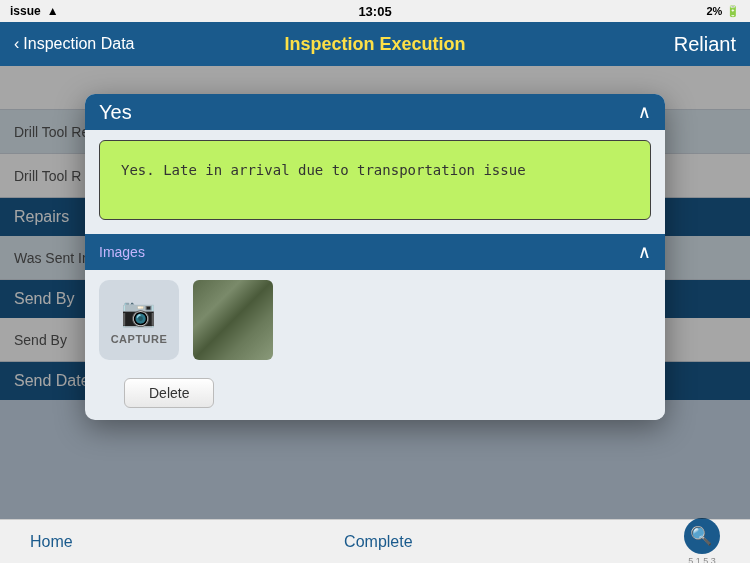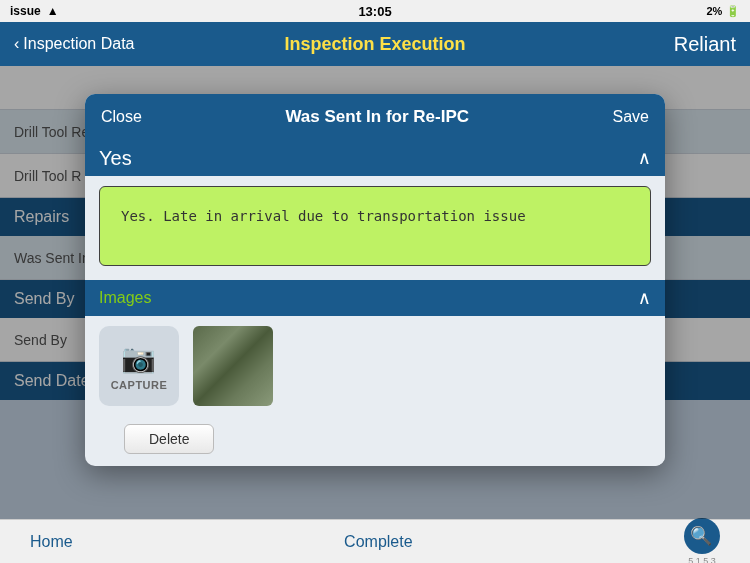--- a/index.html
+++ b/index.html
@@ -209,22 +209,22 @@
     .modal-images-header {
       background: #1a5a8c;
       height: 36px;
       display: flex;
       align-items: center;
       justify-content: space-between;
       padding: 0 14px;
       margin-top: 0;
     }
     .modal-images-label {
-      color: #84cc16;
-      font-size: 16px;
+      color: #c4b5fd;
+      font-size: 14px;
       font-weight: 500;
     }
 
     .images-area {
       background: #e8edf2;
       padding: 10px 14px;
       display: flex;
       align-items: center;
       gap: 14px;
     }
@@ -349,25 +349,20 @@
     <span class="list-row-label">Send By</span>
   </div>
 
   <div class="section-header">
     <span>Send Date</span>
   </div>
 
   <div class="modal-overlay">
     <div class="modal">
 
-      <div class="modal-header">
-        <span class="modal-close">Close</span>
-        <span class="modal-title">Was Sent In for Re-IPC</span>
-        <span class="modal-save">Save</span>
-      </div>
 
       <div class="modal-yes-header">
         <span class="modal-yes-label">Yes</span>
         <span class="chevron-up"></span>
       </div>
 
       <div class="modal-textarea-wrap">
         <textarea class="modal-textarea" style="">Yes. Late in arrival due to transportation issue</textarea>
       </div>
 

